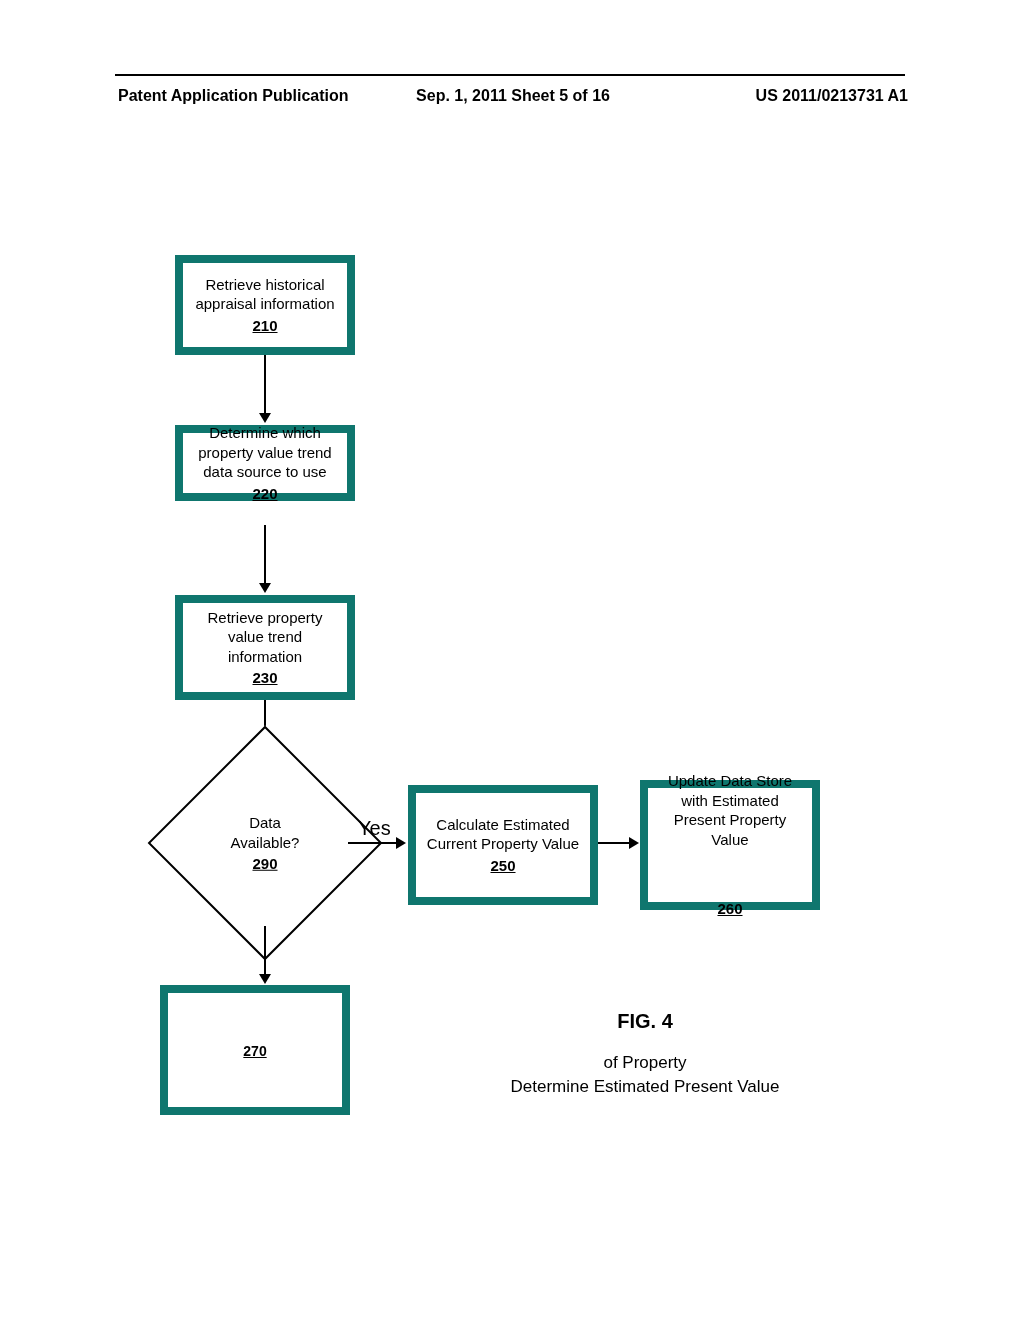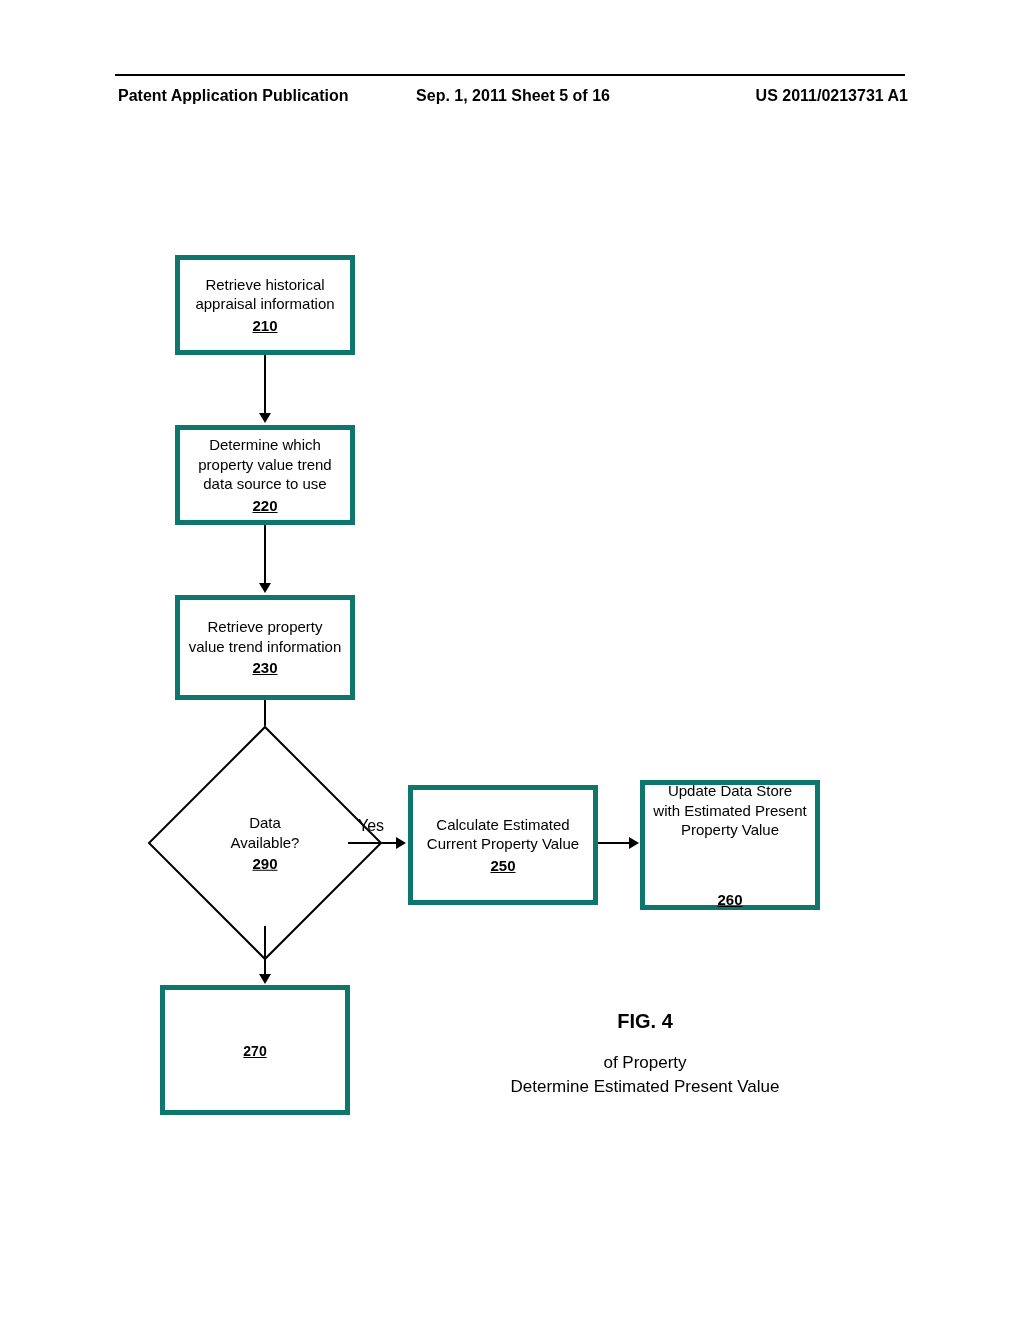--- a/index.html
+++ b/index.html
@@ -31,33 +31,33 @@
     .header-right { float: right; }
     .diagram {
       position: absolute;
       top: 255px;
       left: 160px;
       width: 700px;
       height: 870px;
     }
     .box {
       position: absolute;
-      border: 5px solid #0f766e;
+      border: 8px solid #0f766e;
       text-align: center;
       font-size: 15px;
       line-height: 1.3;
       display: flex;
       flex-direction: column;
       justify-content: center;
       align-items: center;
       padding: 6px 8px;
       background: #fff;
     }
     .box-210 { left: 15px; top: 0px; width: 180px; height: 100px; }
-    .box-220 { left: 15px; top: 170px; width: 180px; height: 100px; }
+    .box-220 { left: 15px; top: 170px; width: 180px; height: 76px; }
     .box-230 { left: 15px; top: 340px; width: 180px; height: 105px; }
     .diamond-wrap {
       position: absolute;
       left: 22px;
       top: 505px;
       width: 166px;
       height: 166px;
     }
     .diamond {
       width: 100%;
@@ -94,21 +94,21 @@
       border-right: 6px solid transparent;
       border-top: 10px solid #000;
     }
     .arrow-right {
       border-top: 6px solid transparent;
       border-bottom: 6px solid transparent;
       border-left: 10px solid #000;
     }
     .label-text {
       position: absolute;
-      font-size: 16px;
+      font-size: 20px;
     }
     .figure-label {
       position: absolute;
       left: 310px;
       top: 755px;
       width: 350px;
       text-align: center;
     }
     .figure-title { font-weight: bold; font-size: 20px; margin-bottom: 18px; }
     .figure-caption { font-size: 17px; line-height: 1.4; }

